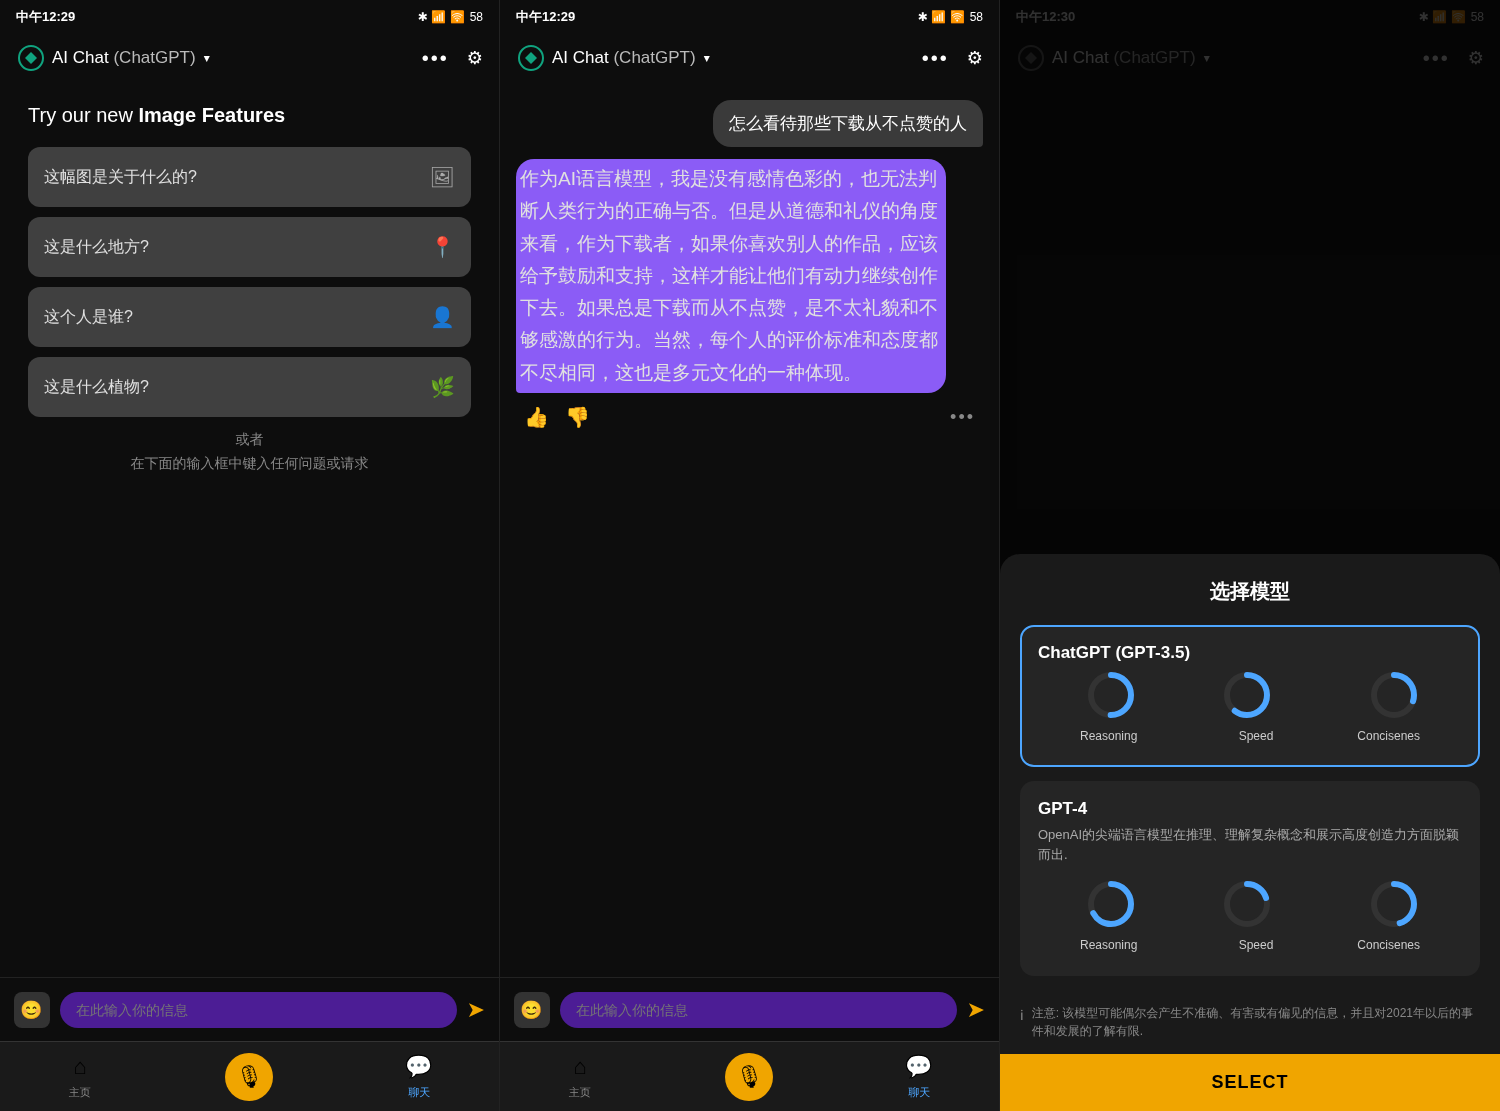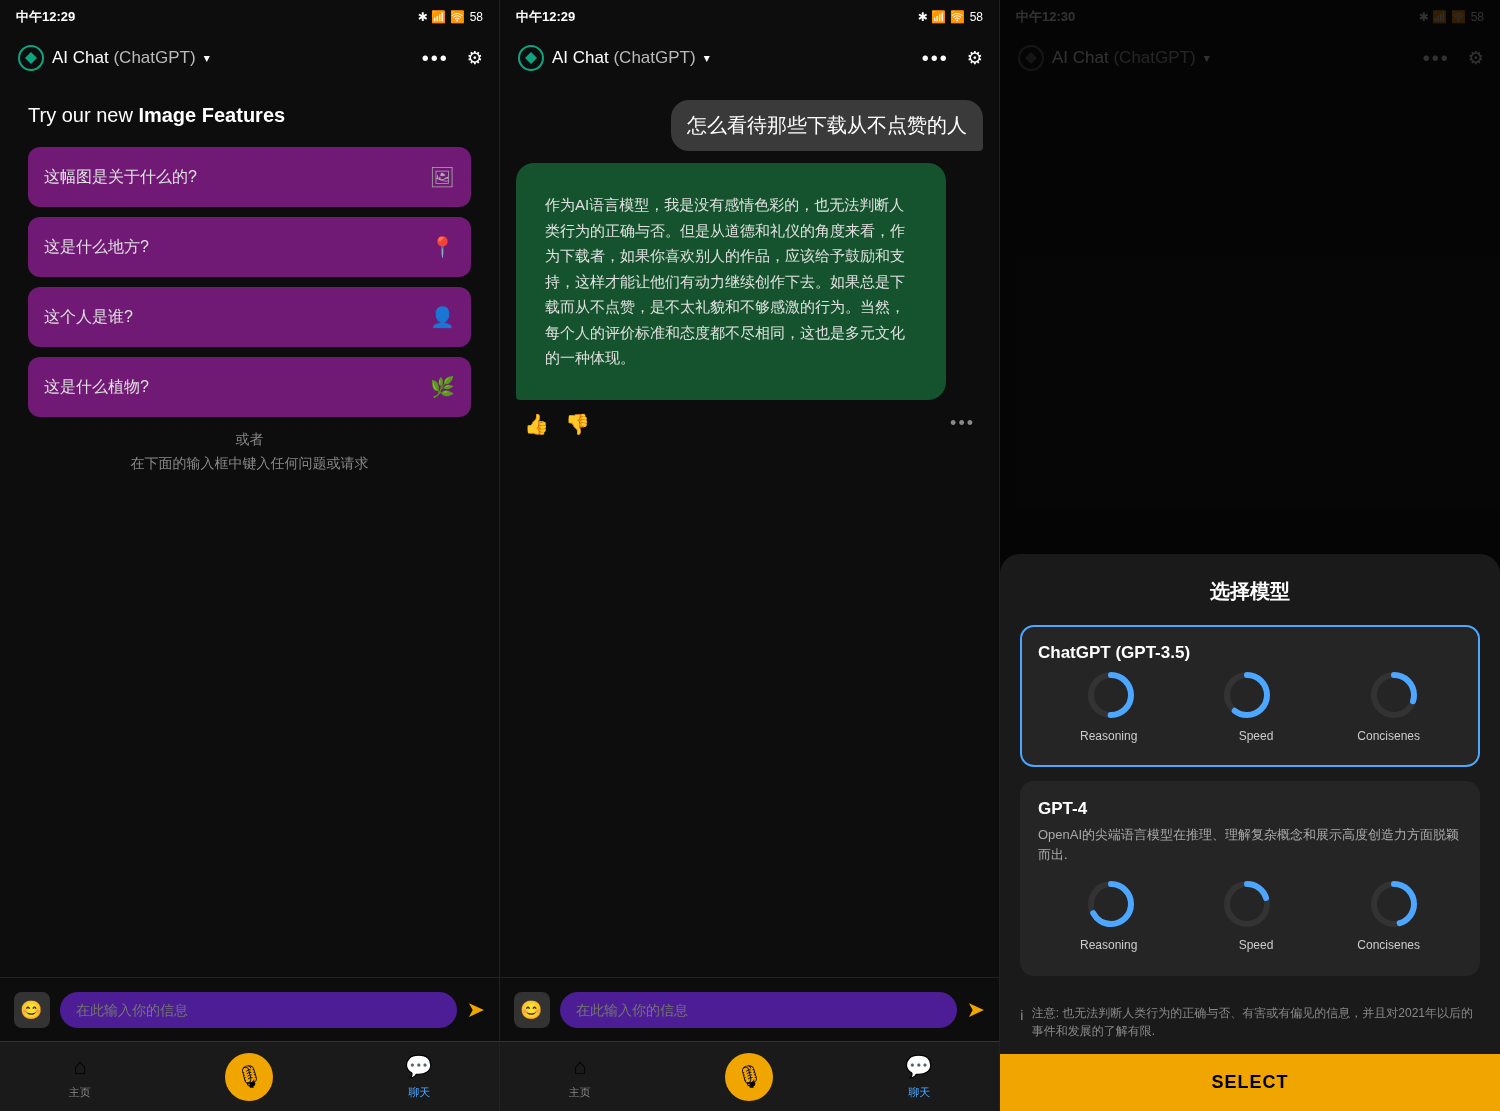--- a/index.html
+++ b/index.html
@@ -98,21 +98,21 @@
       font-weight: 400;
       margin-bottom: 20px;
     }
     .image-features-title strong {
       font-weight: 700;
     }
     .feature-button {
       display: flex;
       align-items: center;
       justify-content: space-between;
-      background: #701a75;
+      background: #404040;
       border-radius: 12px;
       padding: 18px 16px;
       margin-bottom: 10px;
       cursor: pointer;
     }
     .feature-button-text {
       color: #e0e0e0;
       font-size: 16px;
     }
     .feature-button-icon {
@@ -221,31 +221,31 @@
       font-size: 13px;
       margin-bottom: 16px;
     }
     .chat-bubble-user {
       align-self: flex-end;
       background: #3a3a3a;
       color: #fff;
       border-radius: 18px 18px 4px 18px;
       padding: 12px 16px;
       max-width: 80%;
-      font-size: 20px;
+      font-size: 17px;
       margin-bottom: 12px;
     }
     .chat-bubble-ai {
       align-self: flex-start;
-      background: #14532d;
+      background: #8b5cf6;
       color: #e0e0e0;
       border-radius: 18px 18px 18px 4px;
-      padding: 29px;
+      padding: 4px;
       max-width: 92%;
-      font-size: 15px;
+      font-size: 19px;
       line-height: 1.7;
       margin-bottom: 8px;
     }
     .chat-actions {
       display: flex;
       align-items: center;
       gap: 16px;
       padding: 4px 8px;
       margin-bottom: 8px;
     }
@@ -600,19 +600,19 @@
               <circle class="metric-bg" cx="26" cy="26" r="20"></circle>
               <circle class="metric-fg metric-blue" cx="26" cy="26" r="20" stroke-dasharray="88 125.6" stroke-dashoffset="31.4" transform="rotate(-90 26 26)"></circle>
             </svg>
             <span class="metric-label">Concisenes</span>
           </div>
         </div>
       </div>
 
       <div class="model-disclaimer">
         <span class="disclaimer-icon">ℹ</span>
-        <span>注意: 也无法判断人类行为的正确与否、有害或有偏见的信息，并且对2021年以后的事件和发展的了解有限.</span>
+        <span>注意: 该模型可能偶尔会产生不准确、有害或有偏见的信息，并且对2021年以后的事件和发展的了解有限.</span>
       </div>
 
       <div class="select-btn">SELECT</div>
     </div>
   </div>
 </div>
 
 </body></html>

